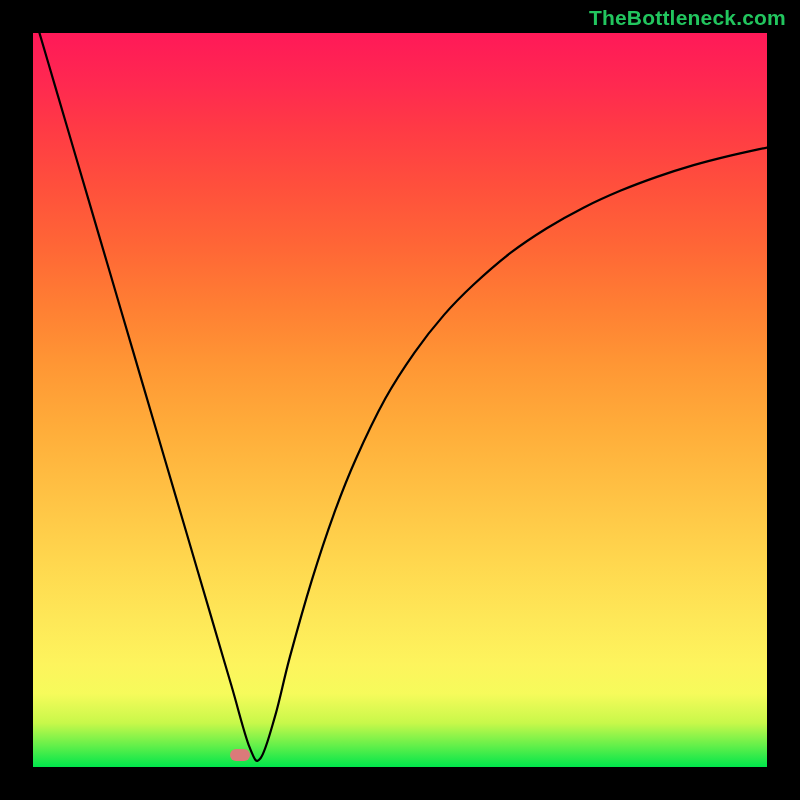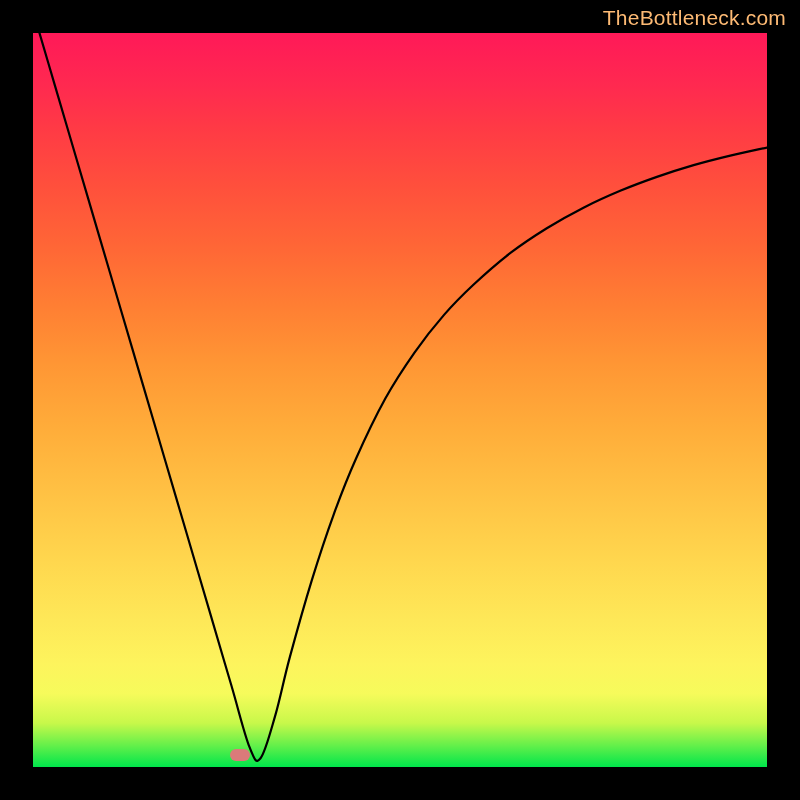--- a/index.html
+++ b/index.html
@@ -57,24 +57,24 @@
     position: absolute;
     width: 20px;
     height: 12px;
     border-radius: 6px;
     background: #db7a7a;
   }
   .watermark {
     position: absolute;
     top: 6px;
     right: 14px;
-    color: #fdba74;
+    color: #22c55e;
     font-size: 21px;
     letter-spacing: 0.2px;
-    font-weight: 400;
+    font-weight: 700;
   }
 </style>
 </head>
 <body>
 
 <div class="frame">
   <div class="plot">
     <svg class="curve" viewBox="0 0 734 734" preserveAspectRatio="none">
       <path d="M 0.00 -22.02 C 3.96 -8.54, 14.09 25.90, 22.02 52.85 C 29.95 79.80, 36.11 100.76, 44.04 127.72 C 51.97 154.67, 58.13 175.63, 66.06 202.58 C 73.99 229.54, 80.15 250.50, 88.08 277.45 C 96.01 304.40, 102.17 325.37, 110.10 352.32 C 118.03 379.27, 124.19 400.24, 132.12 427.19 C 140.05 454.14, 146.21 475.10, 154.14 502.06 C 162.07 529.01, 168.23 549.97, 176.16 576.92 C 184.09 603.88, 190.91 627.09, 198.18 651.79 C 205.45 676.50, 211.25 700.97, 216.53 714.18 C 221.81 727.39, 222.92 730.87, 227.54 725.19 C 232.16 719.51, 236.94 700.85, 242.22 682.62 C 247.50 664.39, 250.29 648.34, 256.90 623.90 C 263.51 599.46, 270.99 572.59, 278.92 546.83 C 286.85 521.07, 293.01 502.57, 300.94 480.77 C 308.87 458.97, 313.71 446.46, 322.96 425.72 C 332.21 404.98, 341.75 384.69, 352.32 365.53 C 362.89 346.37, 371.11 334.35, 381.68 319.29 C 392.25 304.23, 400.47 294.01, 411.04 281.86 C 421.61 269.70, 428.51 262.86, 440.40 251.76 C 452.29 240.66, 463.89 230.37, 477.10 220.20 C 490.31 210.03, 500.59 203.44, 513.80 195.24 C 527.01 187.05, 537.29 181.43, 550.50 174.69 C 563.71 167.95, 573.99 163.36, 587.20 157.81 C 600.41 152.26, 610.69 148.49, 623.90 143.86 C 637.11 139.24, 647.39 135.95, 660.60 132.12 C 673.81 128.29, 684.09 125.75, 697.30 122.58 C 710.51 119.41, 727.39 115.96, 734.00 114.50" fill="none" stroke="#000" stroke-width="2.2" stroke-linejoin="round" stroke-linecap="round"></path>
     </svg>

